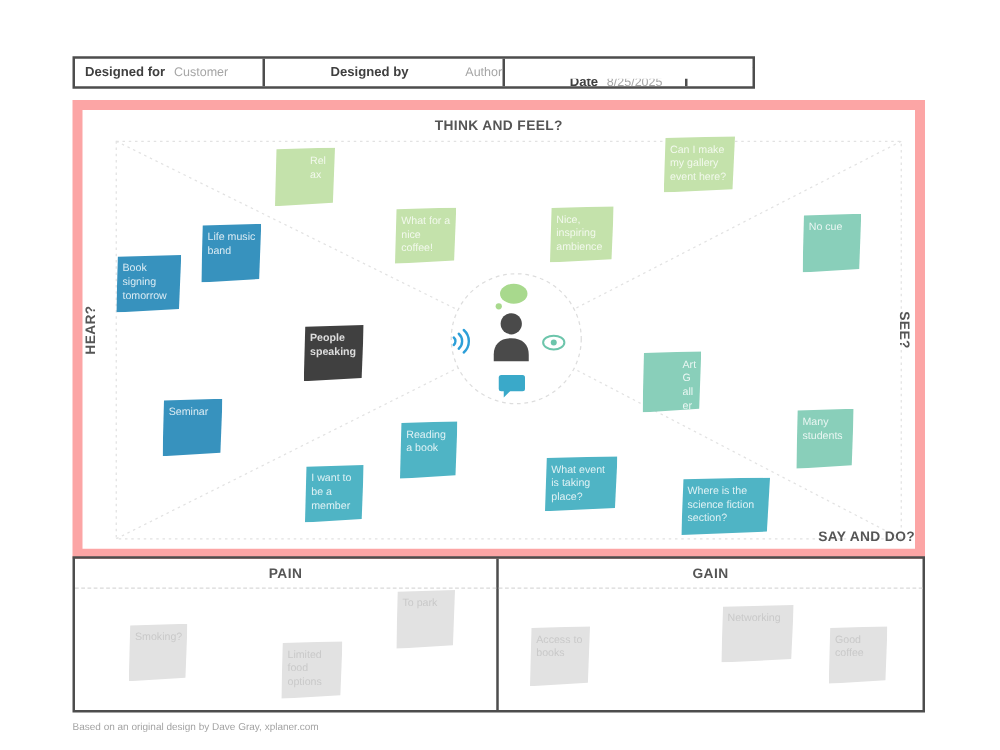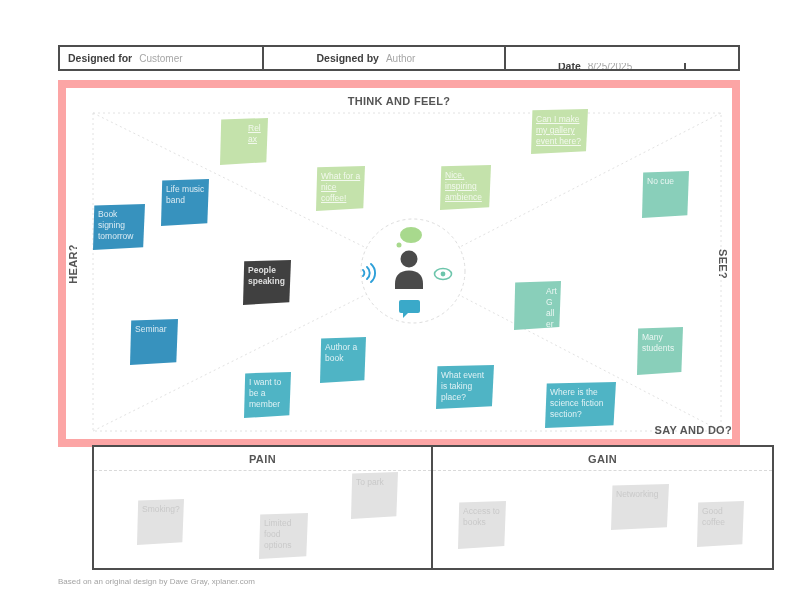--- a/index.html
+++ b/index.html
@@ -1,48 +1,48 @@
 <!DOCTYPE html>
 <html><head>
 <meta charset="utf-8">
 <style>
   * { margin:0; padding:0; box-sizing:border-box; }
   html,body { width:800px; height:600px; background:#fff; font-family:"Liberation Sans", sans-serif; overflow:hidden; }
   .page { position:relative; width:800px; height:600px; background:#fff; }
 
   
-  .info-bar { position:absolute; left:58px; top:45px; width:682px; height:26px;
+  .info-bar { position:absolute; left:58px; top:45px; width:546px; height:26px;
     border:2px solid #4d4d4d; display:flex;gap:44px; }
   .info-cell { display:flex; align-items:center; padding-left:8px; border-right:2px solid #4d4d4d; overflow:hidden; white-space:nowrap; }
   .info-cell:last-child { border-right:none; }
   .info-cell .lbl { font-size:10.5px; font-weight:700; color:#3f3f3f; }
   .info-cell .val { font-size:10px; color:#a6a6a6; margin-left:7px; }
-  .c1 { width:206px; } .c2 { width:199px; } .c3 { width:137px;margin-top:16px; } .c4 { flex:1; }
+  .c1 { width:206px; } .c2 { width:199px;justify-content:space-between; } .c3 { width:137px;margin-top:16px; } .c4 { flex:1; }
 
   
   .canvas { position:absolute; left:58px; top:80px; width:682px; height:367px;
     border:8px solid #fca5a5; background:#fff; }
   .canvas svg.guides { position:absolute; left:0; top:0; width:678px; height:363px; }
 
   .q-label { position:absolute; font-size:11px; font-weight:700; color:#555; letter-spacing:0.3px; z-index:3; }
   .q-top    { top:7px; left:0; width:100%; text-align:center; }
   .q-bottom { bottom:3px; left:0; width:100%; text-align:right; }
   .q-left   { left:-16px; top:50%; transform:translateY(-50%) rotate(-90deg); width:46px; text-align:center; }
   .q-right  { right:-14px; top:50%; transform:translateY(-50%) rotate(90deg); width:46px; text-align:center; }
 
   
   .note { position:absolute; z-index:5; font-size:8.5px; line-height:1.3; padding:5px 4px 0 5px;
     clip-path:polygon(2.5% 3%, 100% 0%, 96.5% 94%, 0% 100%); word-wrap:break-word; cursor:move; }
   .note.light-text { color:rgba(255,255,255,0.82); }
-  .note.pale-text  { color:rgba(255,255,255,0.78);text-decoration:underline; }
+  .note.pale-text  { color:rgba(255,255,255,0.78); }
   .note.dim-text   { color:#c9c9c9; }
 
   
   .bottom-row { position:absolute; left:58px; top:445px; width:682px; height:125px;
-    border:2px solid #4d4d4d; display:flex;margin-left:34px; }
+    border:2px solid #4d4d4d; display:flex; }
   .section { position:relative; height:100%; }
   .section.pain { width:339px; border-right:2px solid #4d4d4d; }
   .section.gain { flex:1; }
   .section-title { height:24px; line-height:24px; text-align:center; font-size:11px; font-weight:700;
     color:#555; letter-spacing:0.4px; border-bottom:1px dashed #d9d9d9; }
 
   .footer { position:absolute; left:58px; top:577px; font-size:8px; color:#a3a3a3; }
 </style>
 </head>
 <body>
@@ -117,21 +117,21 @@
     <div class="note light-text" style="left: 95px; top: 91px; width: 48px; height: 47px; background: rgb(55, 146, 190);">Life music band</div>
     <div class="note light-text" style="left: 177px; top: 172px; width: 48px; height: 45px; background: #404040; font-weight: bold;">People speaking</div>
     <div class="note light-text" style="left: 64px; top: 231px; width: 48px; height: 46px; background: rgb(55, 146, 190);">Seminar</div>
     <div class="note pale-text" style="left: 154px; top: 30px; width: 48px; height: 47px; background: rgb(196, 226, 171); padding-left: 28px;">Relax</div>
     <div class="note pale-text" style="left: 250px; top: 78px; width: 49px; height: 45px; background: rgb(196, 226, 171);">What for a nice coffee!</div>
     <div class="note pale-text" style="left: 374px; top: 77px; width: 51px; height: 45px; background: rgb(196, 226, 171);">Nice, inspiring ambience</div>
     <div class="note pale-text" style="left: 465px; top: 21px; width: 57px; height: 45px; background: rgb(196, 226, 171);">Can I make my gallery event here?</div>
     <div class="note light-text" style="left: 576px; top: 83px; width: 47px; height: 47px; background: rgb(137, 207, 186);">No cue</div>
     <div class="note light-text" style="left: 448px; top: 193px; width: 47px; height: 49px; background: rgb(137, 207, 186); padding-left: 32px;">Art Gallery</div>
     <div class="note light-text" style="left: 571px; top: 239px; width: 46px; height: 48px; background: rgb(137, 207, 186);">Many students</div>
-    <div class="note light-text" style="left: 254px; top: 249px; width: 46px; height: 46px; background: rgb(79, 180, 197);">Author a book</div>
+    <div class="note light-text" style="left: 254px; top: 249px; width: 46px; height: 46px; background: rgb(79, 180, 197);">Reading a book</div>
     <div class="note light-text" style="left: 178px; top: 284px; width: 47px; height: 46px; background: rgb(79, 180, 197);">I want to be a member</div>
     <div class="note light-text" style="left: 370px; top: 277px; width: 58px; height: 44px; background: rgb(79, 180, 197);">What event is taking place?</div>
     <div class="note light-text" style="left: 479px; top: 294px; width: 71px; height: 46px; background: rgb(79, 180, 197);">Where is the science fiction section?</div>
   </div>
 
   <div class="bottom-row">
     <div class="section pain">
       <div class="section-title">PAIN</div>
       <div class="note dim-text" style="left: 43px; top: 52px; width: 47px; height: 46px; background: rgb(226, 226, 226);">Smoking?</div>
       <div class="note dim-text" style="left: 165px; top: 66px; width: 49px; height: 46px; background: rgb(226, 226, 226);">Limited food options</div>

